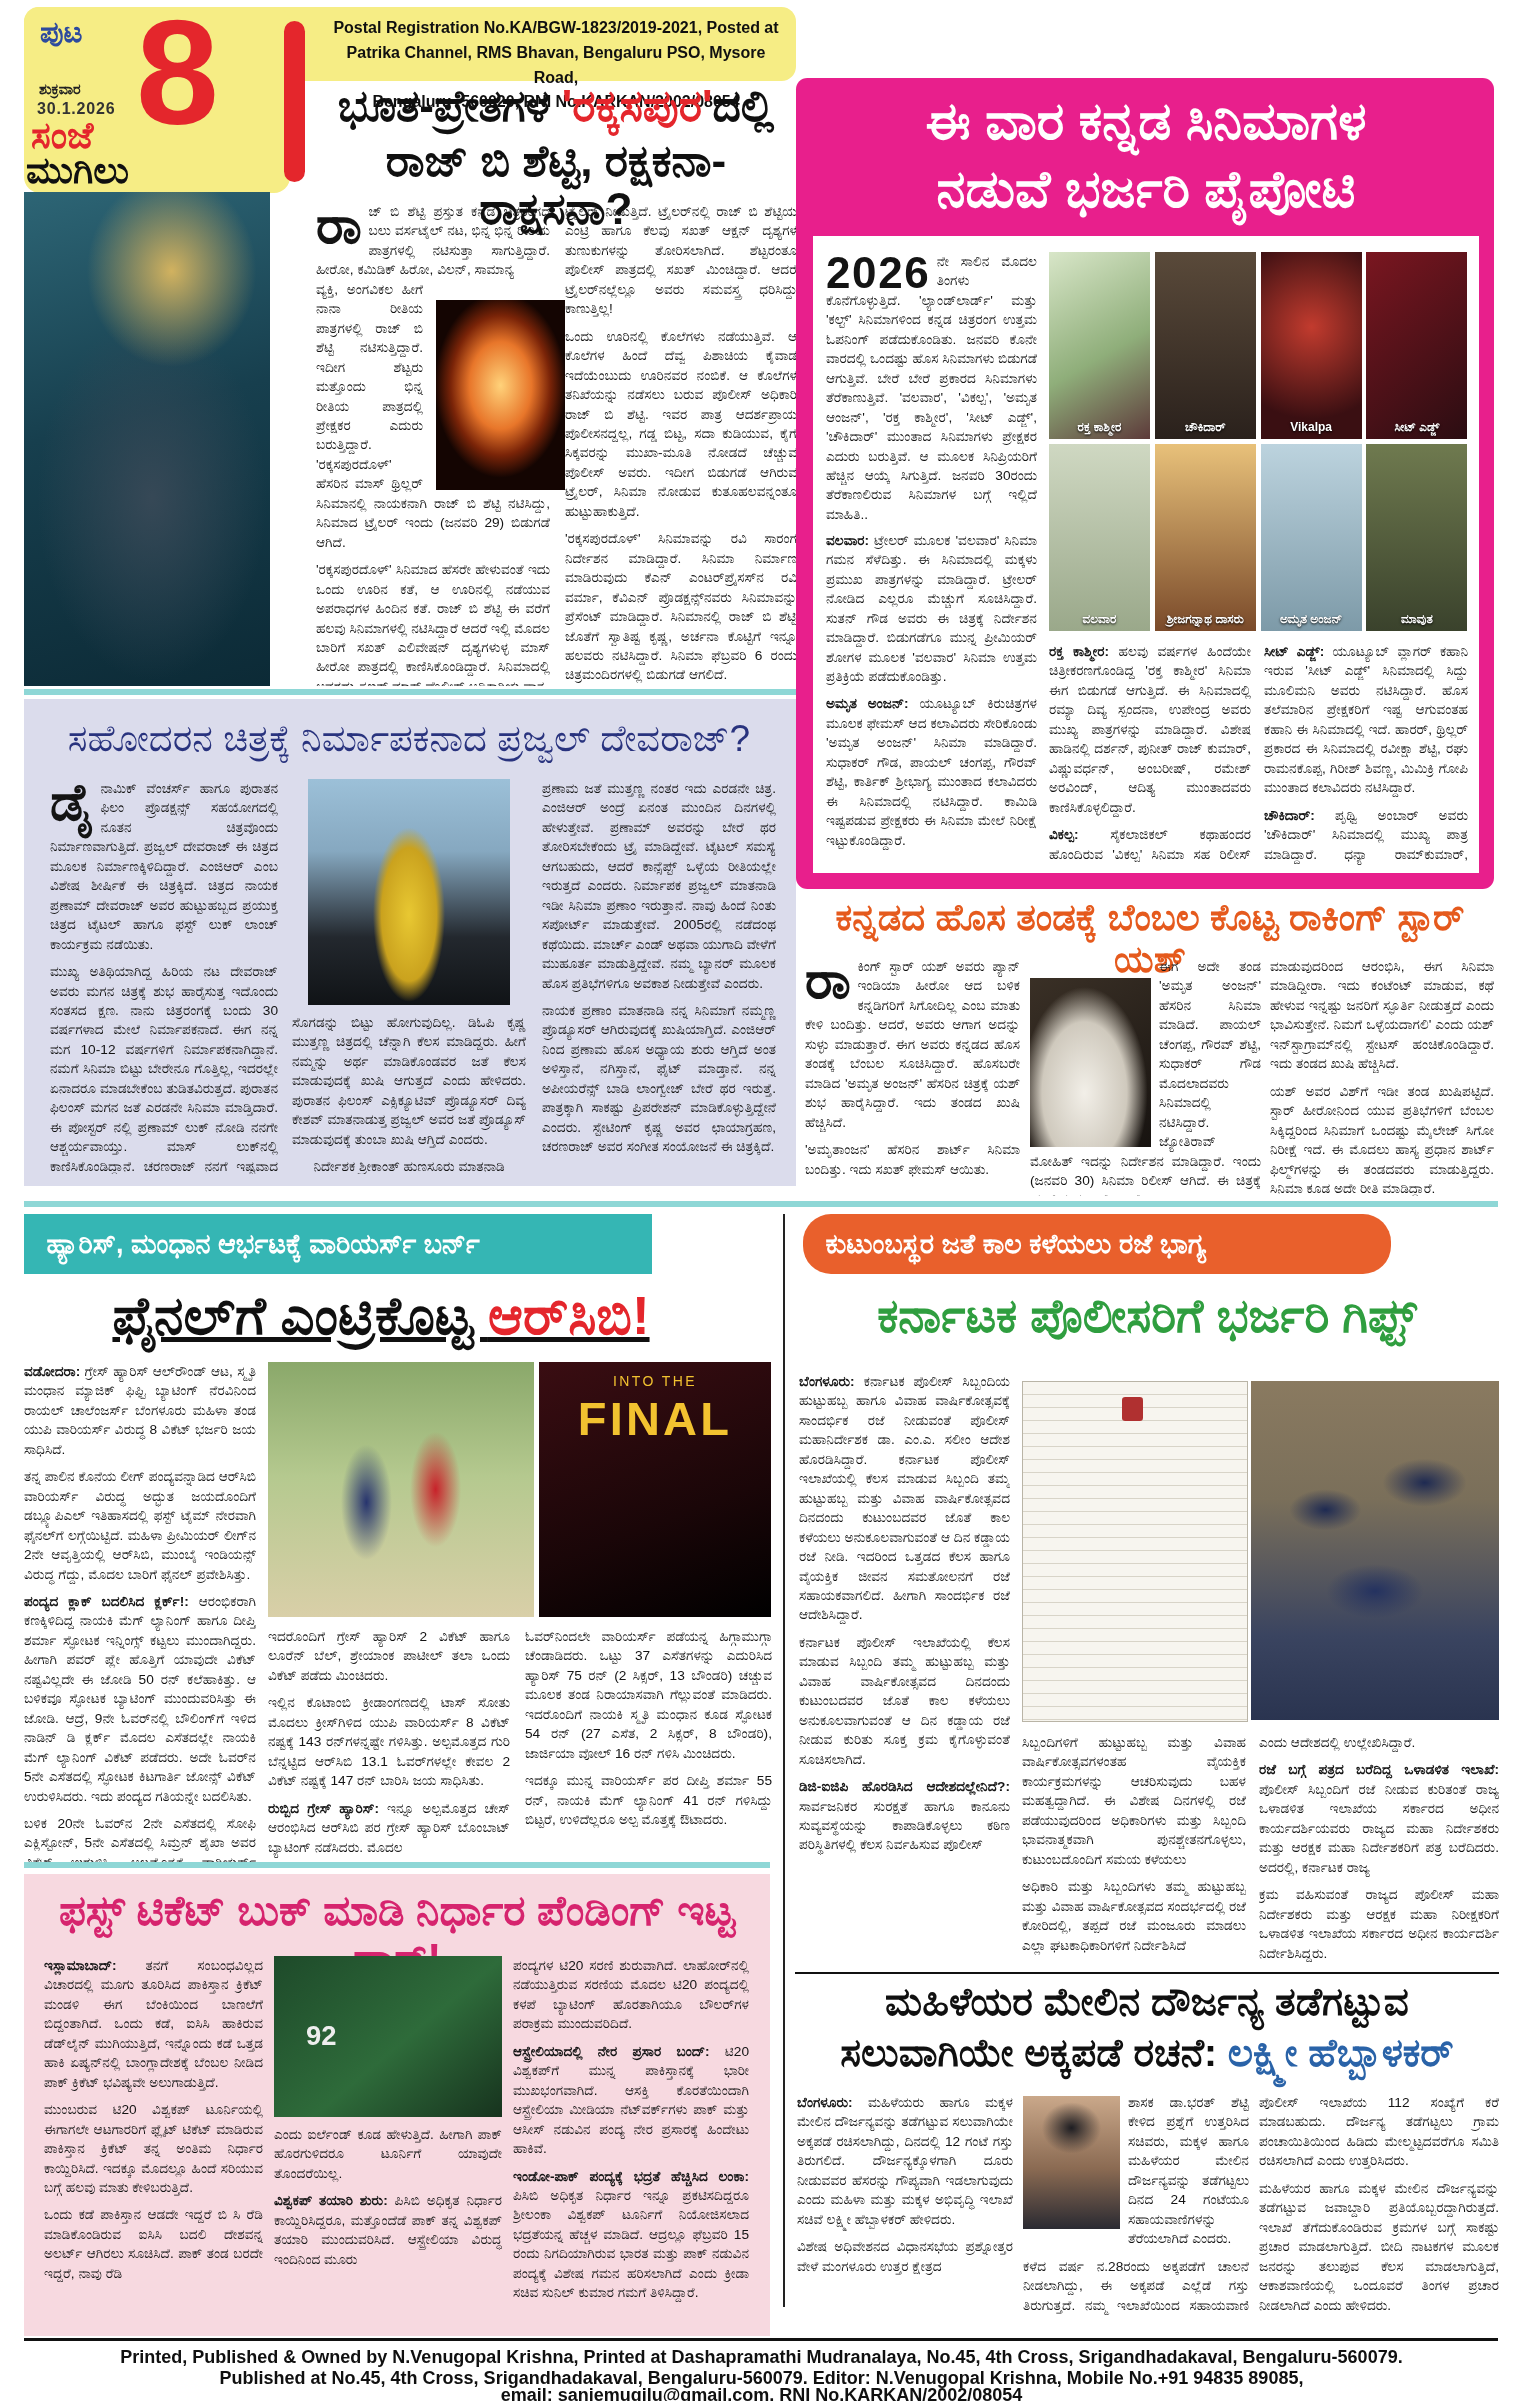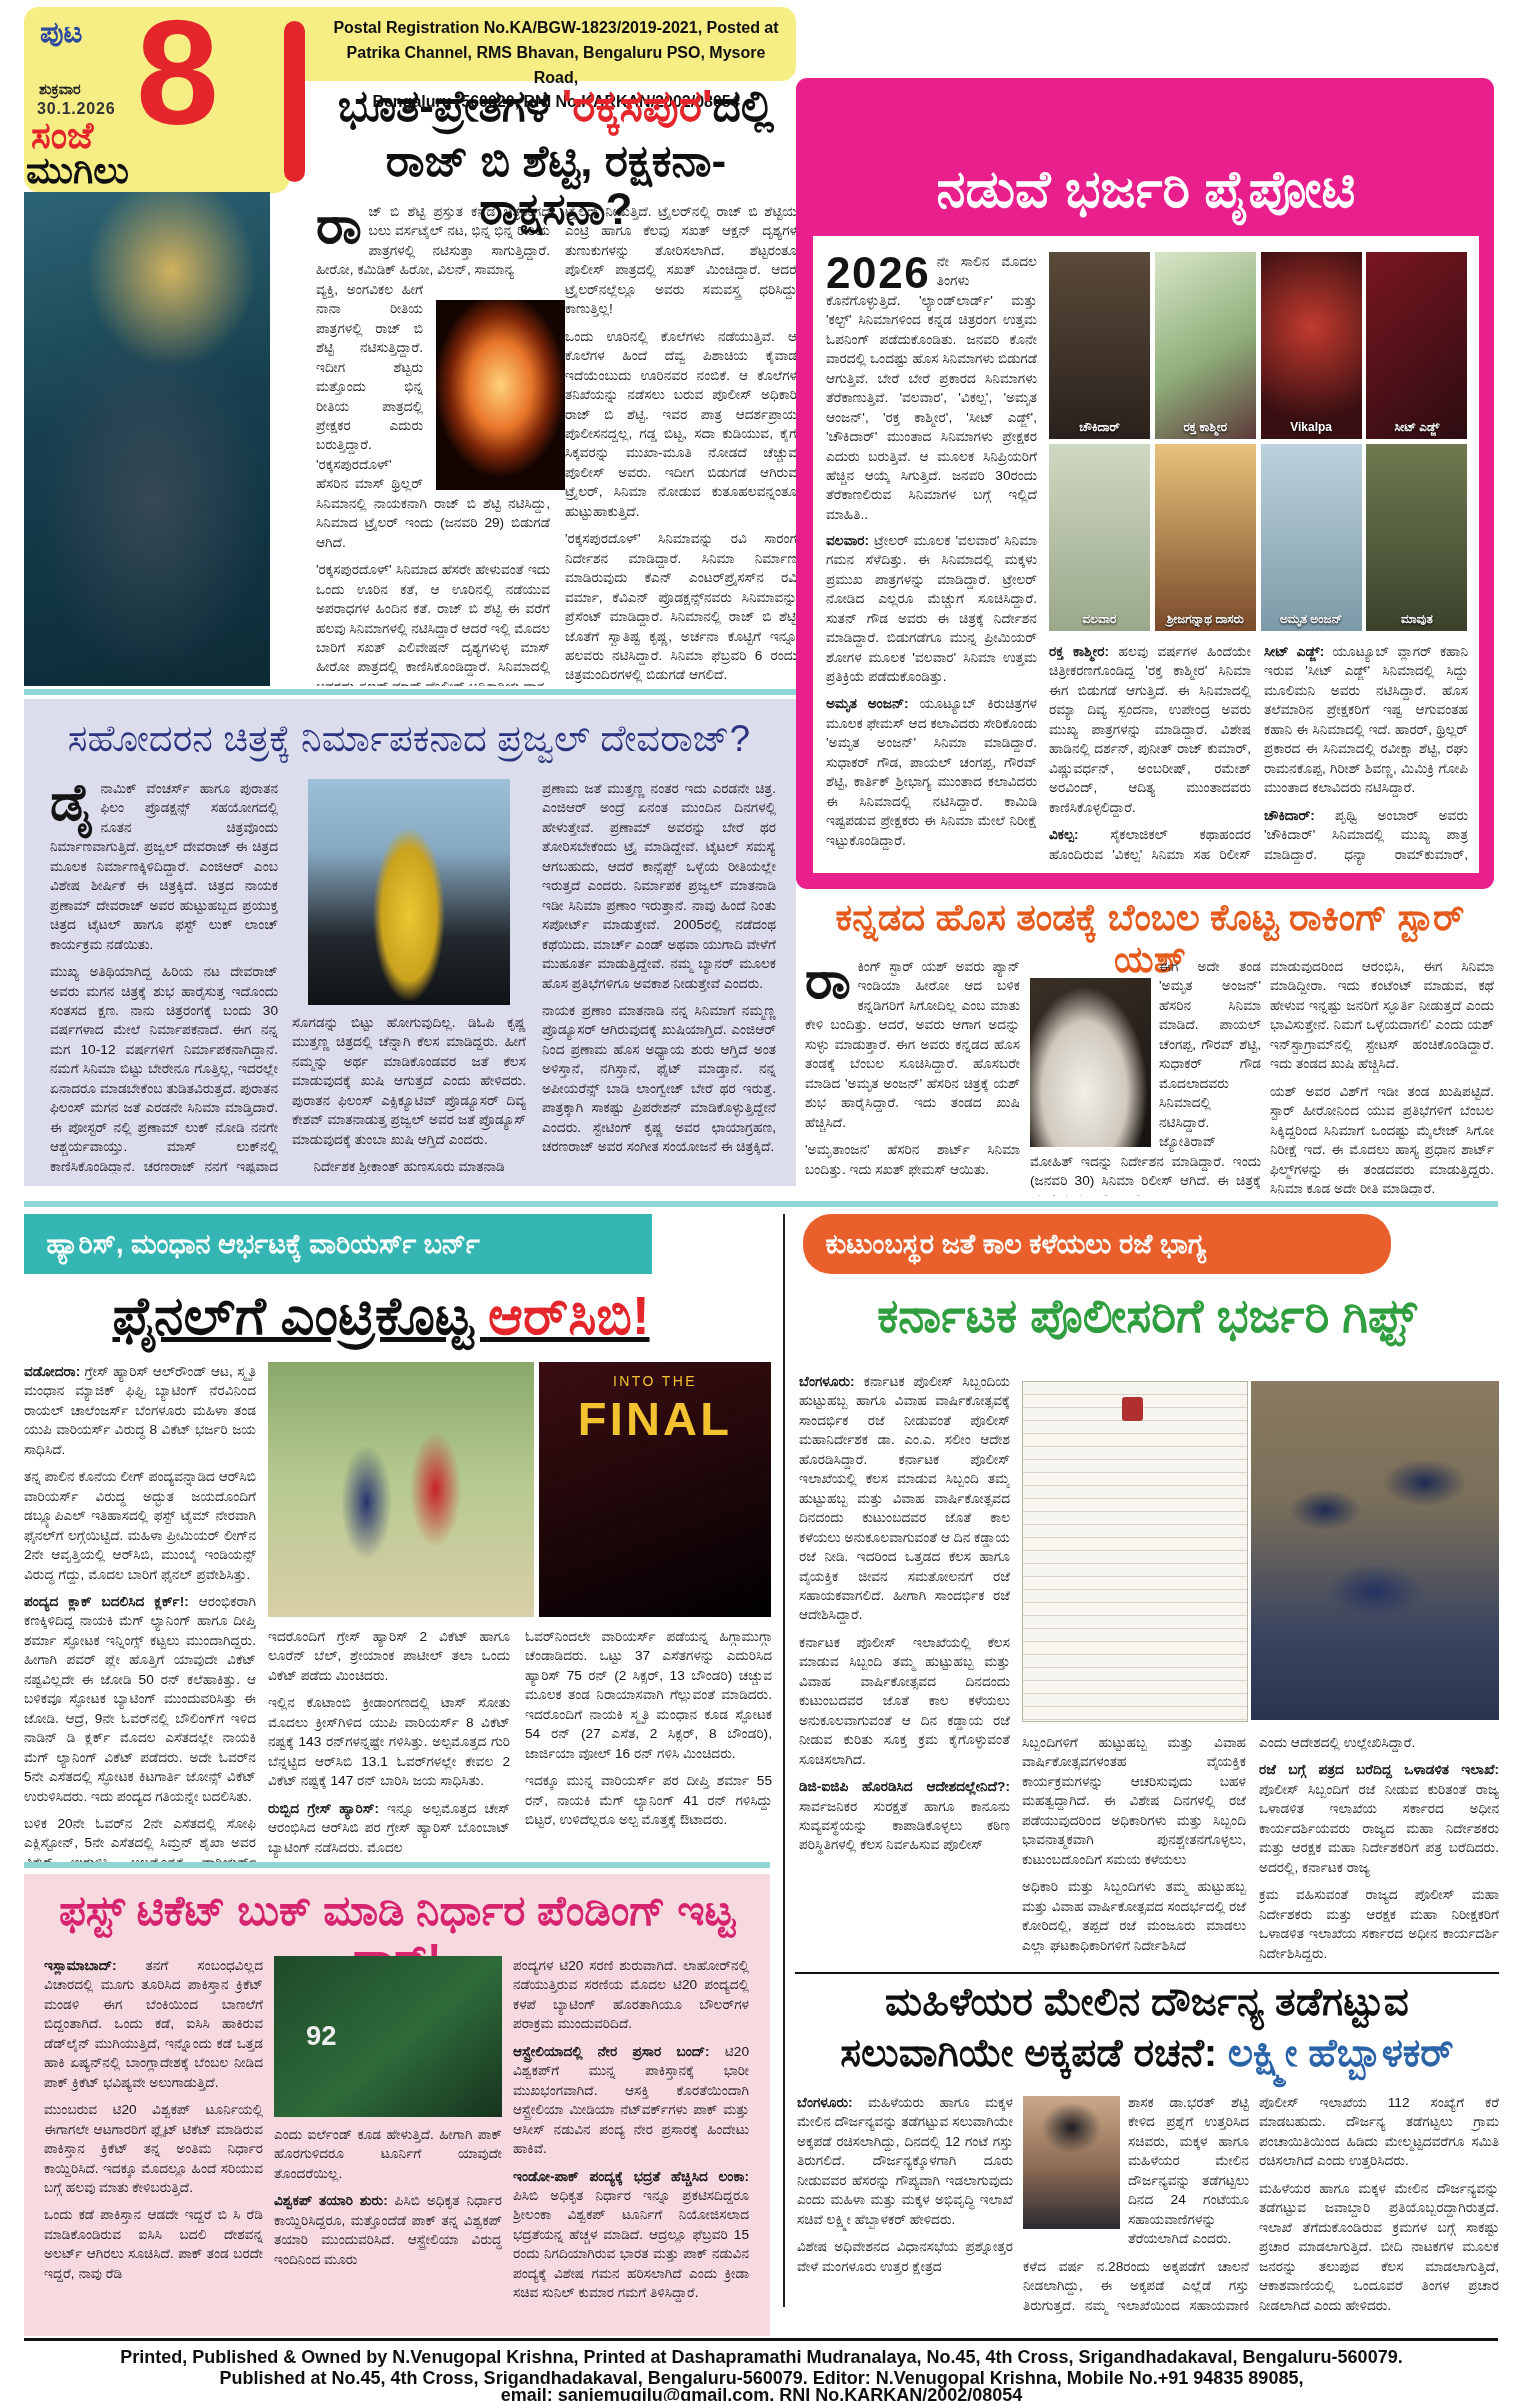--- a/index.html
+++ b/index.html
@@ -148,36 +148,37 @@
     <div class="ph ph-garland" style="position:relative;width:202px;height:226px;margin:0 auto 8px auto;"></div>
     <p>ಸೊಗಡನ್ನು ಬಿಟ್ಟು ಹೋಗುವುದಿಲ್ಲ. ಡಿಓಪಿ ಕೃಷ್ಣ ಮುತ್ತಣ್ಣ ಚಿತ್ರದಲ್ಲಿ ಚೆನ್ನಾಗಿ ಕೆಲಸ ಮಾಡಿದ್ದರು. ಹೀಗೆ ನಮ್ಮನ್ನು ಅರ್ಥ ಮಾಡಿಕೊಂಡವರ ಜತೆ ಕೆಲಸ ಮಾಡುವುದಕ್ಕೆ ಖುಷಿ ಆಗುತ್ತದೆ ಎಂದು ಹೇಳಿದರು. ಪುರಾತನ ಫಿಲಂಸ್ ಎಕ್ಸಿಕ್ಯೂಟಿವ್ ಪ್ರೊಡ್ಯೂಸರ್ ದಿವ್ಯ ಕೇಶವ್ ಮಾತನಾಡುತ್ತ ಪ್ರಜ್ವಲ್ ಅವರ ಜತೆ ಪ್ರೊಡ್ಯೂಸ್ ಮಾಡುವುದಕ್ಕೆ ತುಂಬಾ ಖುಷಿ ಆಗ್ತಿದೆ ಎಂದರು.</p>
     <p style="text-align:center;">ನಿರ್ದೇಶಕ ಶ್ರೀಕಾಂತ್ ಹುಣಸೂರು ಮಾತನಾಡಿ</p>
   </div>
   <div class="col" style="left:542px;top:779px;width:234px;height:395px;">
     <p>ಪ್ರಣಾಮ ಜತೆ ಮುತ್ತಣ್ಣ ನಂತರ ಇದು ಎರಡನೇ ಚಿತ್ರ. ಎಂಜಿಆರ್ ಅಂದ್ರೆ ಏನಂತ ಮುಂದಿನ ದಿನಗಳಲ್ಲಿ ಹೇಳುತ್ತೇವೆ. ಪ್ರಣಾಮ್ ಅವರನ್ನು ಬೇರೆ ಥರ ತೋರಿಸಬೇಕೆಂದು ಟ್ರೈ ಮಾಡಿದ್ದೇವೆ. ಟೈಟಲ್ ಸಮಸ್ಯೆ ಆಗಬಹುದು, ಆದರೆ ಕಾನ್ಸೆಪ್ಟ್ ಒಳ್ಳೆಯ ರೀತಿಯಲ್ಲೇ ಇರುತ್ತದೆ ಎಂದರು. ನಿರ್ಮಾಪಕ ಪ್ರಜ್ವಲ್ ಮಾತನಾಡಿ ಇಡೀ ಸಿನಿಮಾ ಪ್ರಣಾಂ ಇರುತ್ತಾನೆ. ನಾವು ಹಿಂದೆ ನಿಂತು ಸಪೋರ್ಟ್ ಮಾಡುತ್ತೇವೆ. 2005ರಲ್ಲಿ ನಡೆದಂಥ ಕಥೆಯಿದು. ಮಾರ್ಚ್ ಎಂಡ್ ಅಥವಾ ಯುಗಾದಿ ವೇಳೆಗೆ ಮುಹೂರ್ತ ಮಾಡುತ್ತಿದ್ದೇವೆ. ನಮ್ಮ ಬ್ಯಾನರ್ ಮೂಲಕ ಹೊಸ ಪ್ರತಿಭೆಗಳಿಗೂ ಅವಕಾಶ ನೀಡುತ್ತೇವೆ ಎಂದರು.</p>
     <p>ನಾಯಕ ಪ್ರಣಾಂ ಮಾತನಾಡಿ ನನ್ನ ಸಿನಿಮಾಗೆ ನಮ್ಮಣ್ಣ ಪ್ರೊಡ್ಯೂಸರ್ ಆಗಿರುವುದಕ್ಕೆ ಖುಷಿಯಾಗ್ತಿದೆ. ಎಂಜಿಆರ್ ನಿಂದ ಪ್ರಣಾಮ ಹೊಸ ಅಧ್ಯಾಯ ಶುರು ಆಗ್ತಿದೆ ಅಂತ ಅಳಿಸ್ತಾನೆ, ನಗಿಸ್ತಾನೆ, ಫೈಟ್ ಮಾಡ್ತಾನೆ. ನನ್ನ ಅಪೀಯರೆನ್ಸ್ ಬಾಡಿ ಲಾಂಗ್ವೇಜ್ ಬೇರೆ ಥರ ಇರುತ್ತೆ. ಪಾತ್ರಕ್ಕಾಗಿ ಸಾಕಷ್ಟು ಪ್ರಿಪರೇಶನ್ ಮಾಡಿಕೊಳ್ಳುತ್ತಿದ್ದೇನೆ ಎಂದರು. ಸ್ಟೇಟಿಂಗ್ ಕೃಷ್ಣ ಅವರ ಛಾಯಾಗ್ರಹಣ, ಚರಣರಾಜ್ ಅವರ ಸಂಗೀತ ಸಂಯೋಜನೆ ಈ ಚಿತ್ರಕ್ಕಿದೆ.</p>
   </div>
 
   <div class="abs magenta" style="left:796px;top:78px;width:698px;height:811px;"></div>
+  <div class="abs mag-head" style="left:807px;top:90px;width:678px;">ಈ ವಾರ ಕನ್ನಡ ಸಿನಿಮಾಗಳ</div>
   <div class="abs mag-head" style="left:807px;top:158px;width:678px;">ನಡುವೆ ಭರ್ಜರಿ ಪೈಪೋಟಿ</div>
   <div class="abs whitepanel" style="left:813px;top:236px;width:666px;height:637px;"></div>
 
   <div class="col" style="left:826px;top:252px;width:211px;height:610px;">
     <span class="dropcap num">2026</span>
     <span>ನೇ ಸಾಲಿನ ಮೊದಲ ತಿಂಗಳು ಕೊನೆಗೊಳ್ಳುತ್ತಿದೆ. 'ಲ್ಯಾಂಡ್‌ಲಾರ್ಡ್' ಮತ್ತು 'ಕಲ್ಟ್' ಸಿನಿಮಾಗಳಿಂದ ಕನ್ನಡ ಚಿತ್ರರಂಗ ಉತ್ತಮ ಓಪನಿಂಗ್ ಪಡೆದುಕೊಂಡಿತು. ಜನವರಿ ಕೊನೇ ವಾರದಲ್ಲಿ ಒಂದಷ್ಟು ಹೊಸ ಸಿನಿಮಾಗಳು ಬಿಡುಗಡೆ ಆಗುತ್ತಿವೆ. ಬೇರೆ ಬೇರೆ ಪ್ರಕಾರದ ಸಿನಿಮಾಗಳು ತೆರೆಕಾಣುತ್ತಿವೆ. 'ವಲವಾರ', 'ವಿಕಲ್ಪ', 'ಅಮೃತ ಆಂಜನ್', 'ರಕ್ತ ಕಾಶ್ಮೀರ', 'ಸೀಟ್ ಎಡ್ಜ್', 'ಚೌಕಿದಾರ್' ಮುಂತಾದ ಸಿನಿಮಾಗಳು ಪ್ರೇಕ್ಷಕರ ಎದುರು ಬರುತ್ತಿವೆ. ಆ ಮೂಲಕ ಸಿನಿಪ್ರಿಯರಿಗೆ ಹೆಚ್ಚಿನ ಆಯ್ಕೆ ಸಿಗುತ್ತಿದೆ. ಜನವರಿ 30ರಂದು ತೆರೆಕಾಣಲಿರುವ ಸಿನಿಮಾಗಳ ಬಗ್ಗೆ ಇಲ್ಲಿದೆ ಮಾಹಿತಿ..</span>
     <p style="margin-top:6.5px;"><b class="lead">ವಲವಾರ:</b> <span>ಟ್ರೇಲರ್ ಮೂಲಕ 'ವಲವಾರ' ಸಿನಿಮಾ ಗಮನ ಸೆಳೆದಿತ್ತು. ಈ ಸಿನಿಮಾದಲ್ಲಿ ಮಕ್ಕಳು ಪ್ರಮುಖ ಪಾತ್ರಗಳನ್ನು ಮಾಡಿದ್ದಾರೆ. ಟ್ರೇಲರ್ ನೋಡಿದ ಎಲ್ಲರೂ ಮೆಚ್ಚುಗೆ ಸೂಚಿಸಿದ್ದಾರೆ. ಸುತನ್ ಗೌಡ ಅವರು ಈ ಚಿತ್ರಕ್ಕೆ ನಿರ್ದೇಶನ ಮಾಡಿದ್ದಾರೆ. ಬಿಡುಗಡೆಗೂ ಮುನ್ನ ಪ್ರೀಮಿಯರ್ ಶೋಗಳ ಮೂಲಕ 'ವಲವಾರ' ಸಿನಿಮಾ ಉತ್ತಮ ಪ್ರತಿಕ್ರಿಯೆ ಪಡೆದುಕೊಂಡಿತ್ತು.</span></p>
     <p><b class="lead">ಅಮೃತ ಅಂಜನ್:</b> <span>ಯೂಟ್ಯೂಬ್ ಕಿರುಚಿತ್ರಗಳ ಮೂಲಕ ಫೇಮಸ್ ಆದ ಕಲಾವಿದರು ಸೇರಿಕೊಂಡು 'ಅಮೃತ ಅಂಜನ್' ಸಿನಿಮಾ ಮಾಡಿದ್ದಾರೆ. ಸುಧಾಕರ್ ಗೌಡ, ಪಾಯಲ್ ಚಂಗಪ್ಪ, ಗೌರವ್ ಶೆಟ್ಟಿ, ಕಾರ್ತಿಕ್ ಶ್ರೀಭಾಗ್ಯ ಮುಂತಾದ ಕಲಾವಿದರು ಈ ಸಿನಿಮಾದಲ್ಲಿ ನಟಿಸಿದ್ದಾರೆ. ಕಾಮಿಡಿ ಇಷ್ಟಪಡುವ ಪ್ರೇಕ್ಷಕರು ಈ ಸಿನಿಮಾ ಮೇಲೆ ನಿರೀಕ್ಷೆ ಇಟ್ಟುಕೊಂಡಿದ್ದಾರೆ.</span></p>
   </div>
 
   <div class="abs grid" style="left:1049px;top:252px;width:418px;height:379px;">
+    <div class="poster p1">
+        <span>ರಕ್ತ ಕಾಶ್ಮೀರ</span>
+      </div>
     <div class="poster p2">
         <span>ಚೌಕಿದಾರ್</span>
-      </div>
-    <div class="poster p1">
-        <span>ರಕ್ತ ಕಾಶ್ಮೀರ</span>
       </div>
     <div class="poster p3">
         <span>Vikalpa</span>
       </div>
     <div class="poster p4">
         <span>ಸೀಟ್ ಎಡ್ಜ್</span>
       </div>
     <div class="poster p5">
         <span>ವಲವಾರ</span>
       </div>

